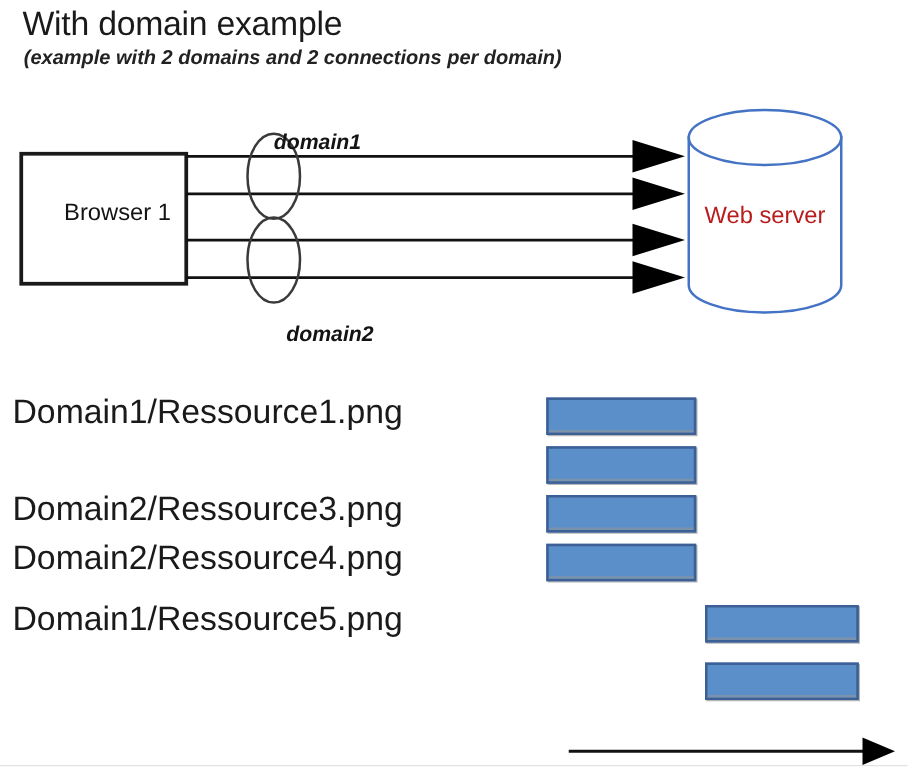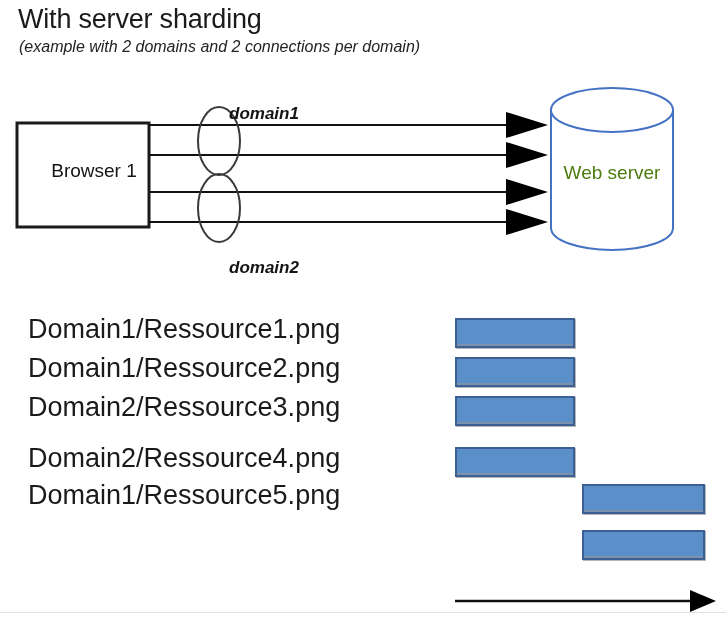--- a/index.html
+++ b/index.html
@@ -33,21 +33,21 @@
     letter-spacing: -0.2px;
     color: #1a1a1a;
     white-space: nowrap;
   }
   .subtitle {
     position: absolute;
     left: 19px;
     top: 38px;
     font-size: 16px;
     font-style: italic;
-    font-weight: 400;
+    font-weight: 700;
     color: #222222;
     white-space: nowrap;
   }
 
   
   .svg-layer {
     position: absolute;
     left: 0;
     top: 0;
     width: 726px;
@@ -66,38 +66,38 @@
     color: #141414;
     white-space: nowrap;
   }
   .server-label {
     position: absolute;
     left: 550px;
     top: 162px;
     width: 124px;
     text-align: center;
     font-size: 19px;
-    color: #4d7c0f;
+    color: #b91c1c;
     white-space: nowrap;
   }
   .domain-tag {
     position: absolute;
     font-size: 17px;
     font-style: italic;
     font-weight: 700;
     color: #141414;
     white-space: nowrap;
   }
-  .domain-tag.d1 { left: 229px; top: 104px; }
+  .domain-tag.d1 { left: 219px; top: 104px; }
   .domain-tag.d2 { left: 229px; top: 228px; margin-top: 30px; }
 
   
   .wf-row {
     position: absolute;
-    left: 18px;
+    left: 0;
     width: 594px;
     height: 38px;
     padding-left: 36px;
   }
   .wf-name {
     position: absolute;
     left: 10px;
     top: 0;
     font-size: 27px;
     color: #1a1a1a;
@@ -128,21 +128,21 @@
     width: 726px;
     height: 1px;
     background: #e2e2e2;
   }
 </style>
 </head>
 <body>
 
 <div id="stage">
 
-  <div class="title">With server sharding</div>
+  <div class="title">With domain example</div>
   <div class="subtitle">(example with 2 domains and 2 connections per domain)</div>
 
   <svg class="svg-layer" viewBox="0 0 726 618" width="726" height="618">
 
     <rect x="17" y="123" width="132" height="104" fill="#ffffff" stroke="#1a1a1a" stroke-width="3"></rect>
 
     <line x1="149" y1="125" x2="508" y2="125" stroke="#111111" stroke-width="2.2"></line>
     <line x1="149" y1="155" x2="508" y2="155" stroke="#111111" stroke-width="2.2"></line>
     <line x1="149" y1="192" x2="508" y2="192" stroke="#111111" stroke-width="2.2"></line>
     <line x1="149" y1="222" x2="508" y2="222" stroke="#111111" stroke-width="2.2"></line>
@@ -170,28 +170,27 @@
   <div class="server-label">Web server</div>
   <div class="domain-tag d1">domain1</div>
   <div class="domain-tag d2">domain2</div>
 
   <div id="waterfall">
       <div class="wf-row" style="top: 313px;">
         <div class="wf-name">Domain1/Ressource1.png</div>
         <div class="wf-bar" style="left: 437px; width: 120px; top: 5px;"></div>
       </div>
       <div class="wf-row" style="top: 352px;">
-        <div class="wf-name">Domain1/Ressource2.png</div>
         <div class="wf-bar" style="left: 437px; width: 120px; top: 5px;"></div>
       </div>
       <div class="wf-row" style="top: 391px;">
         <div class="wf-name">Domain2/Ressource3.png</div>
         <div class="wf-bar" style="left: 437px; width: 120px; top: 5px;"></div>
       </div>
-      <div class="wf-row" style="top: 430px; margin-top: 12px;">
+      <div class="wf-row" style="top: 430px;">
         <div class="wf-name">Domain2/Ressource4.png</div>
         <div class="wf-bar" style="left: 437px; width: 120px; top: 5px;"></div>
       </div>
       <div class="wf-row" style="top: 479px; text-align: right;">
         <div class="wf-name">Domain1/Ressource5.png</div>
         <div class="wf-bar" style="left: 564px; width: 123px; top: 5px;"></div>
       </div>
       <div class="wf-row" style="top: 525px;">
         <div class="wf-bar" style="left: 564px; width: 123px; top: 5px;"></div>
       </div>

